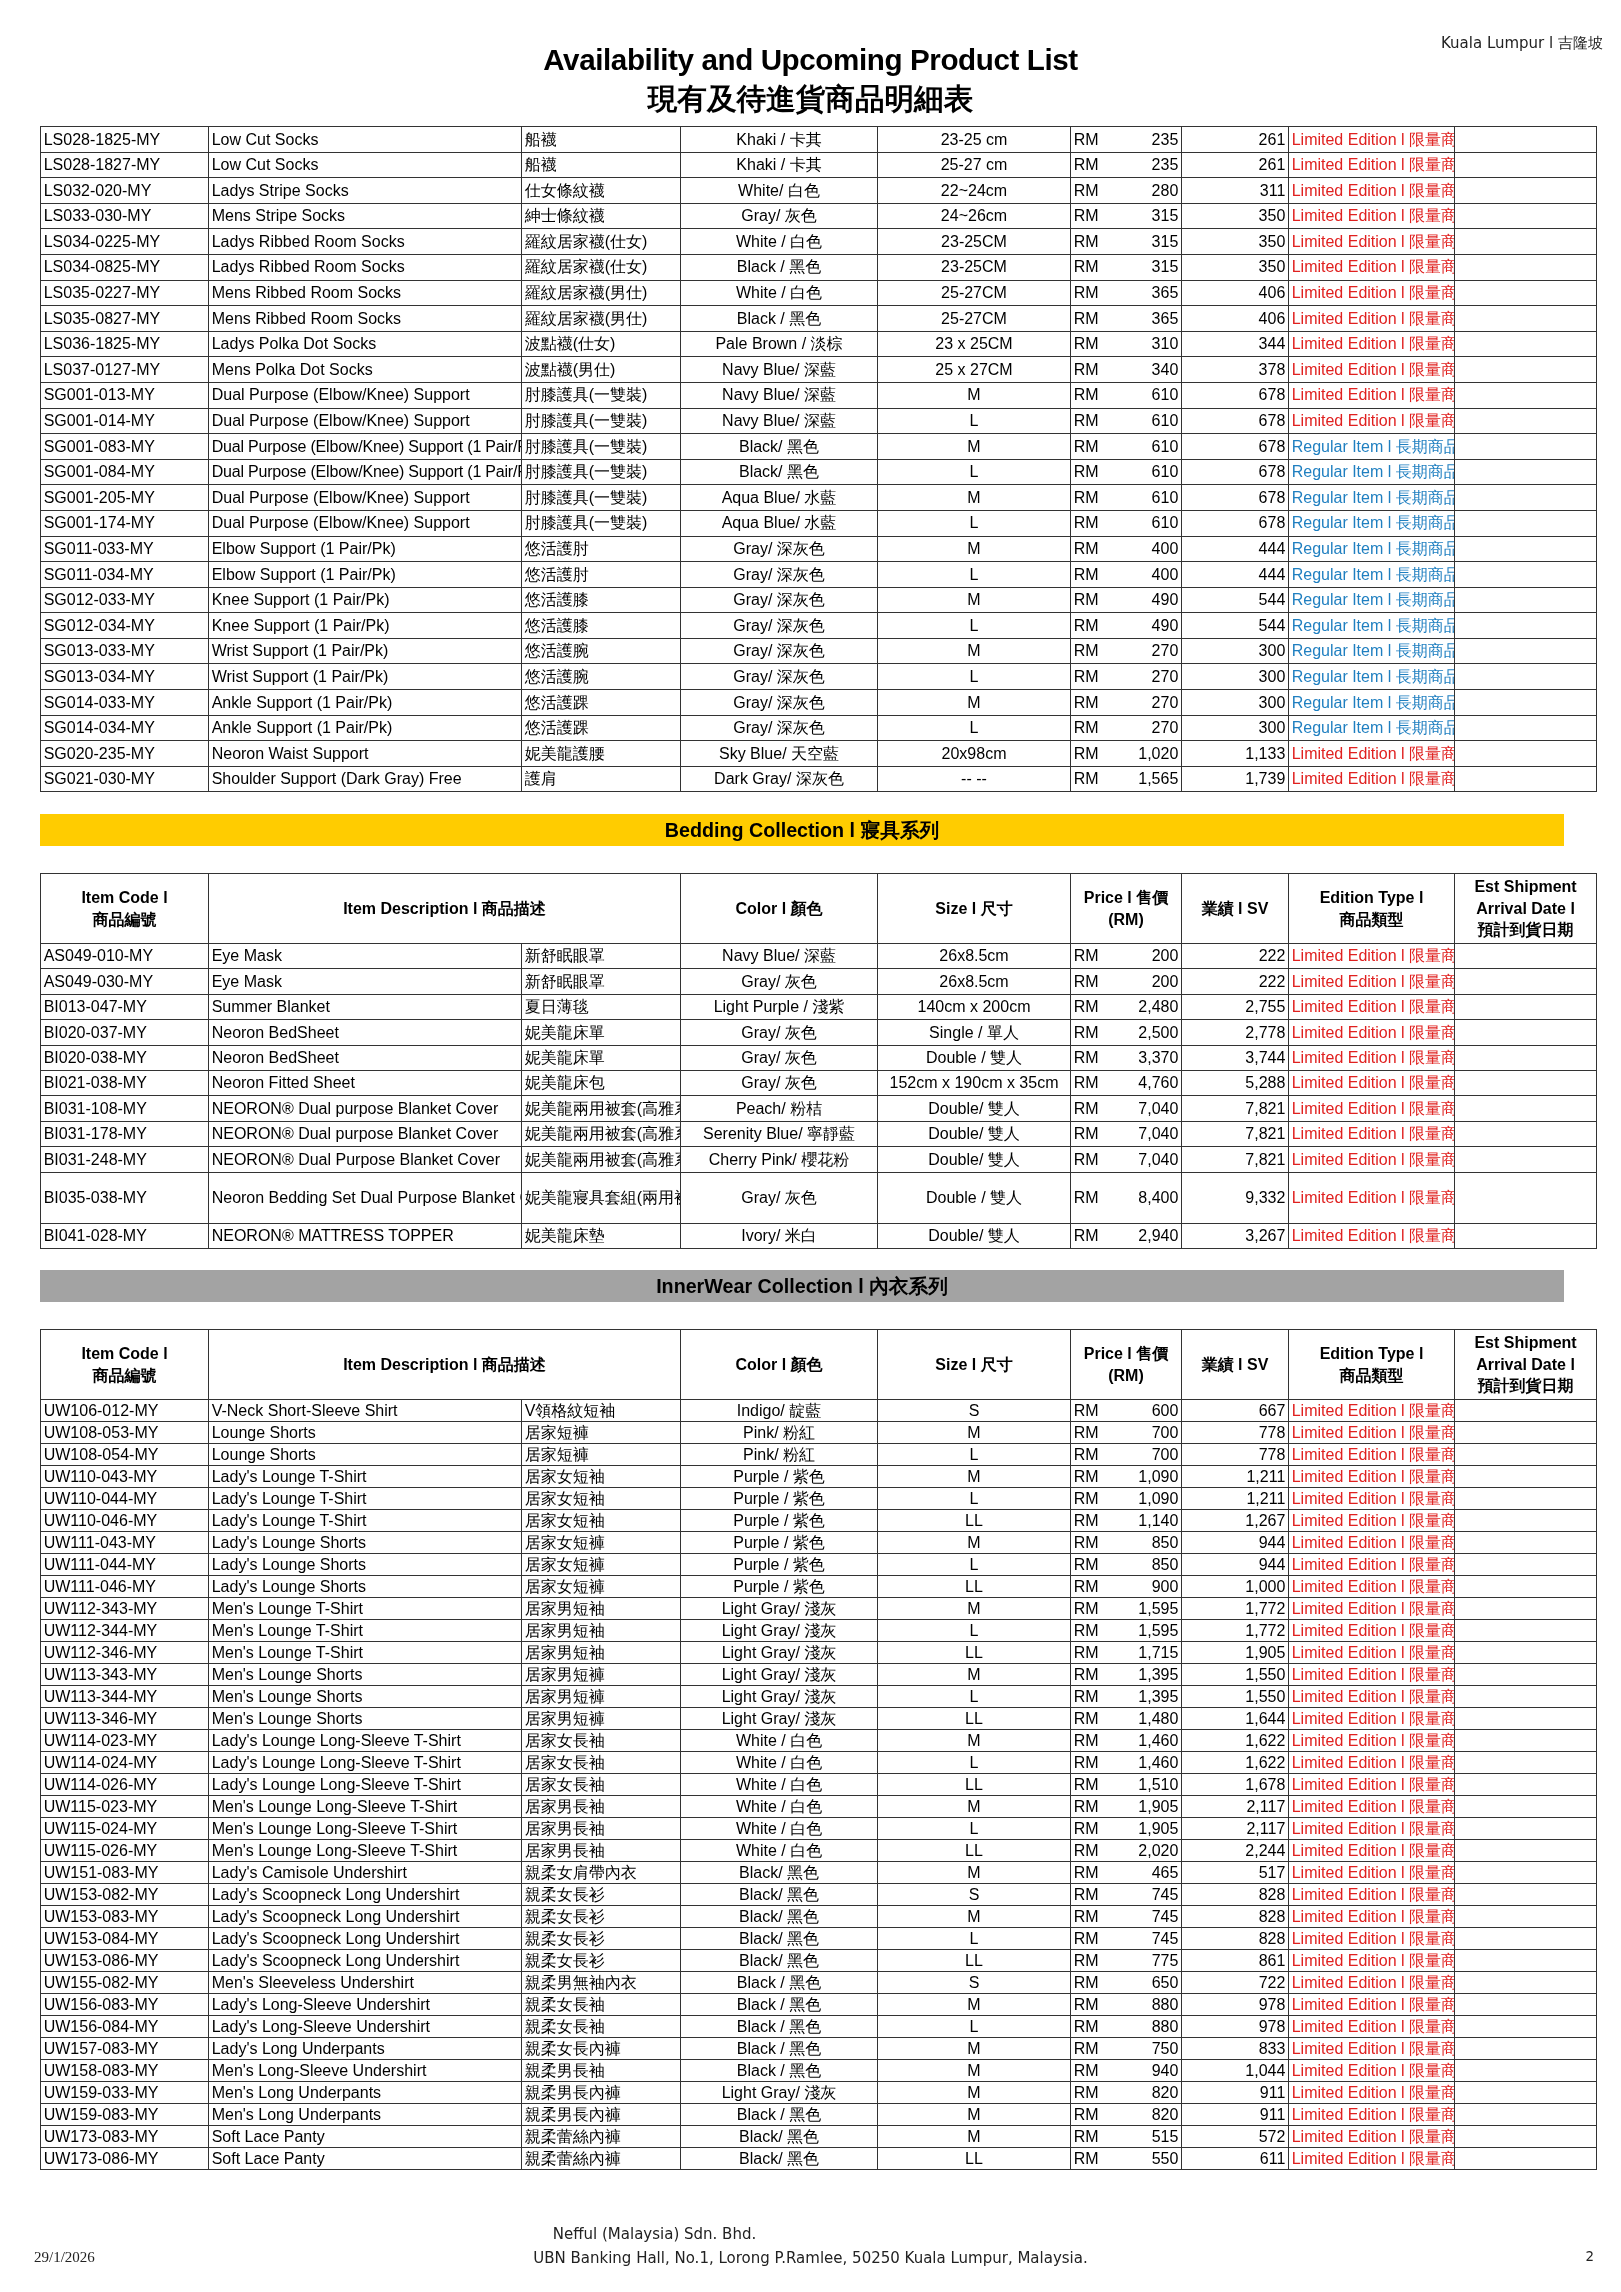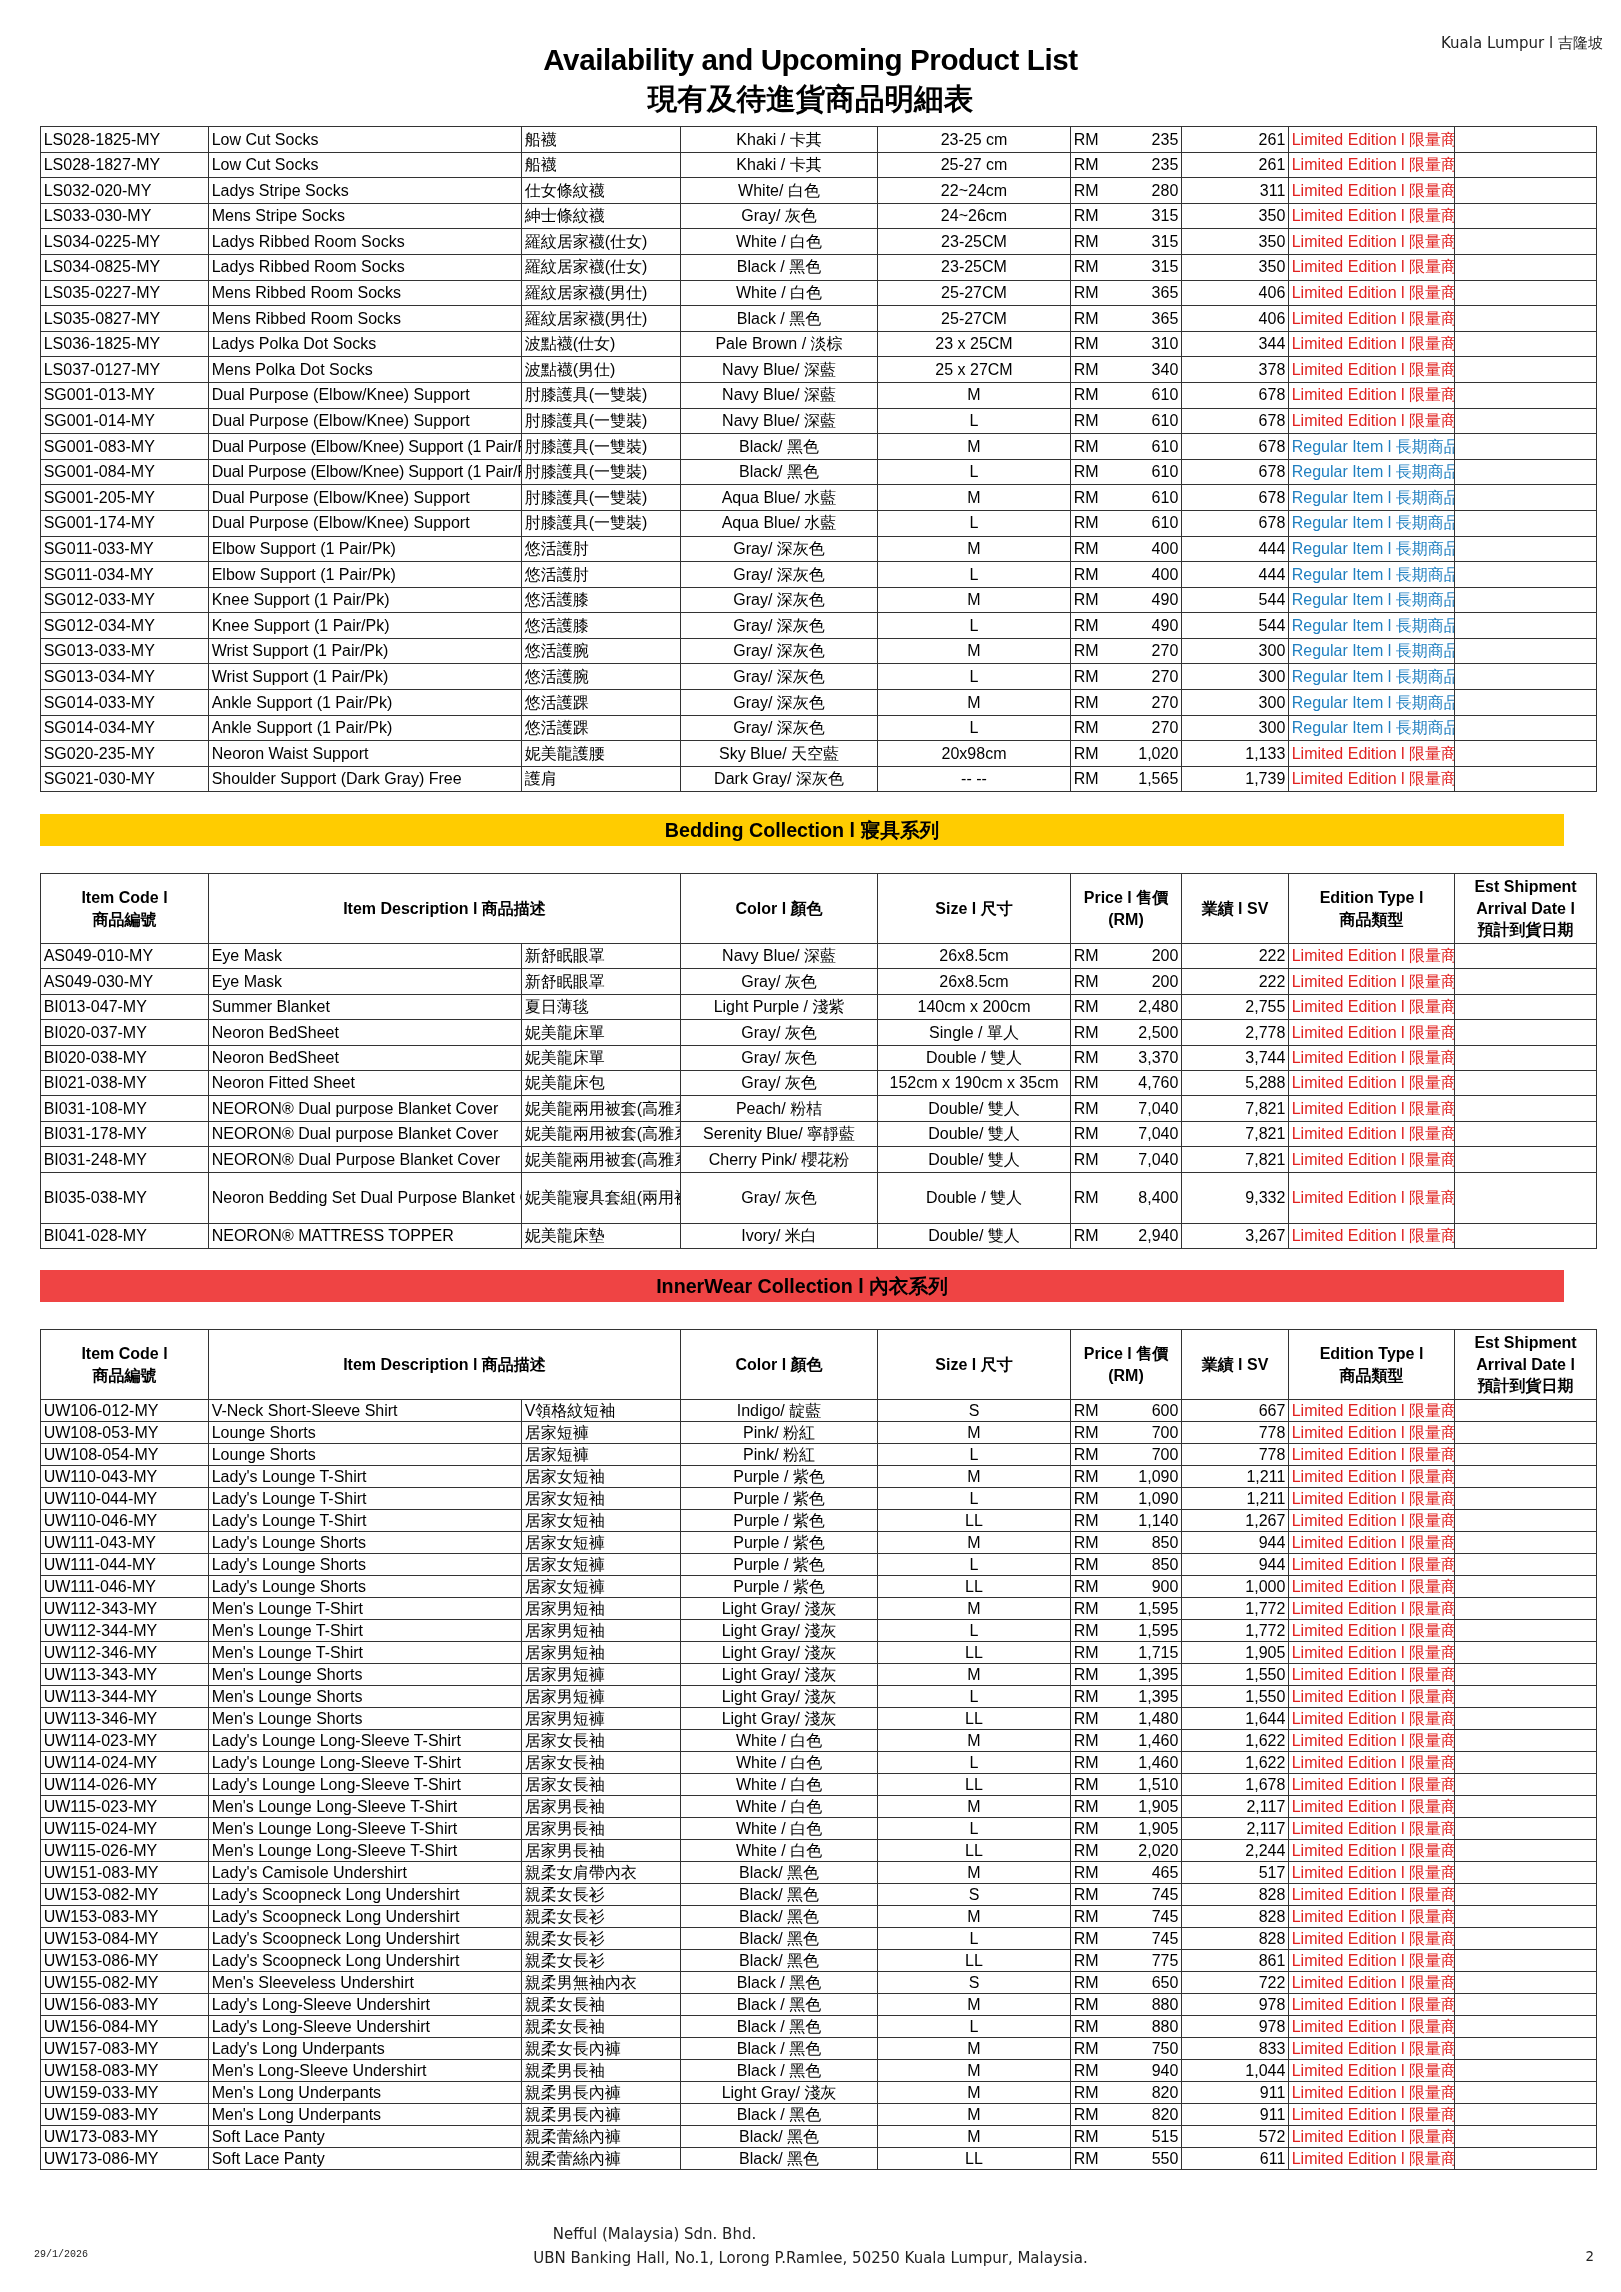--- a/index.html
+++ b/index.html
@@ -47,21 +47,21 @@
   #t2 tr.row { height: 25.4px; }
   #t2 tr.tall { height: 51px; margin-left: 14px; }
   td.wrap { white-space: normal; line-height: 1.4; }
 
   #t3 { top: 1329px; }
   #t3 tr.hdr { height: 70px; }
   #t3 tr.row { height: 22px; }
 
   .footer-company { position: absolute; top: 2225px; left: 0; width: 1309px; text-align: center; font-family: "DejaVu Sans", sans-serif; font-size: 15px; color: #222; }
   .footer-address { position: absolute; top: 2249px; left: 0; width: 1621px; text-align: center; font-family: "DejaVu Sans", sans-serif; font-size: 15px; color: #222; }
-  .footer-date { position: absolute; top: 2249px; left: 34px; font-family: Liberation Mono, monospace; font-size: 10px; color: #222; }
+  .footer-date { position: absolute; top: 2249px; left: 34px; font-family: Liberation Serif, serif; font-size: 15px; color: #222; }
   .footer-page { position: absolute; top: 2249px; right: 27px; font-family: "DejaVu Sans", sans-serif; font-size: 13.4px; color: #222; }
 </style>
 </head>
 <body>
 
 <div class="location">Kuala Lumpur l 吉隆坡</div>
 <div class="title-en">Availability and Upcoming Product List</div>
 <div class="title-cn">現有及待進貨商品明細表</div>
 
 <table class="grid" id="t1">
@@ -621,21 +621,21 @@
           <span class="cur">RM</span>
           <span class="amt">2,940</span>
         </td>
         <td class="right">3,267</td>
         <td class="edition ed-limited" style="color: rgb(224, 32, 31);">Limited Edition l 限量商品</td>
         <td></td>
       </tr>
     </tbody>
 </table>
 
-<div class="banner" id="bn-inner" style="background: #ef4444;">InnerWear Collection l 內衣系列</div>
+<div class="banner" id="bn-inner" style="background: #a3a3a3;">InnerWear Collection l 內衣系列</div>
 
 <table class="grid" id="t3">
   <colgroup>
     <col class="c-code">
       <col class="c-desc">
       <col class="c-cn">
       <col class="c-color">
       <col class="c-size">
       <col class="c-price">
       <col class="c-sv">

